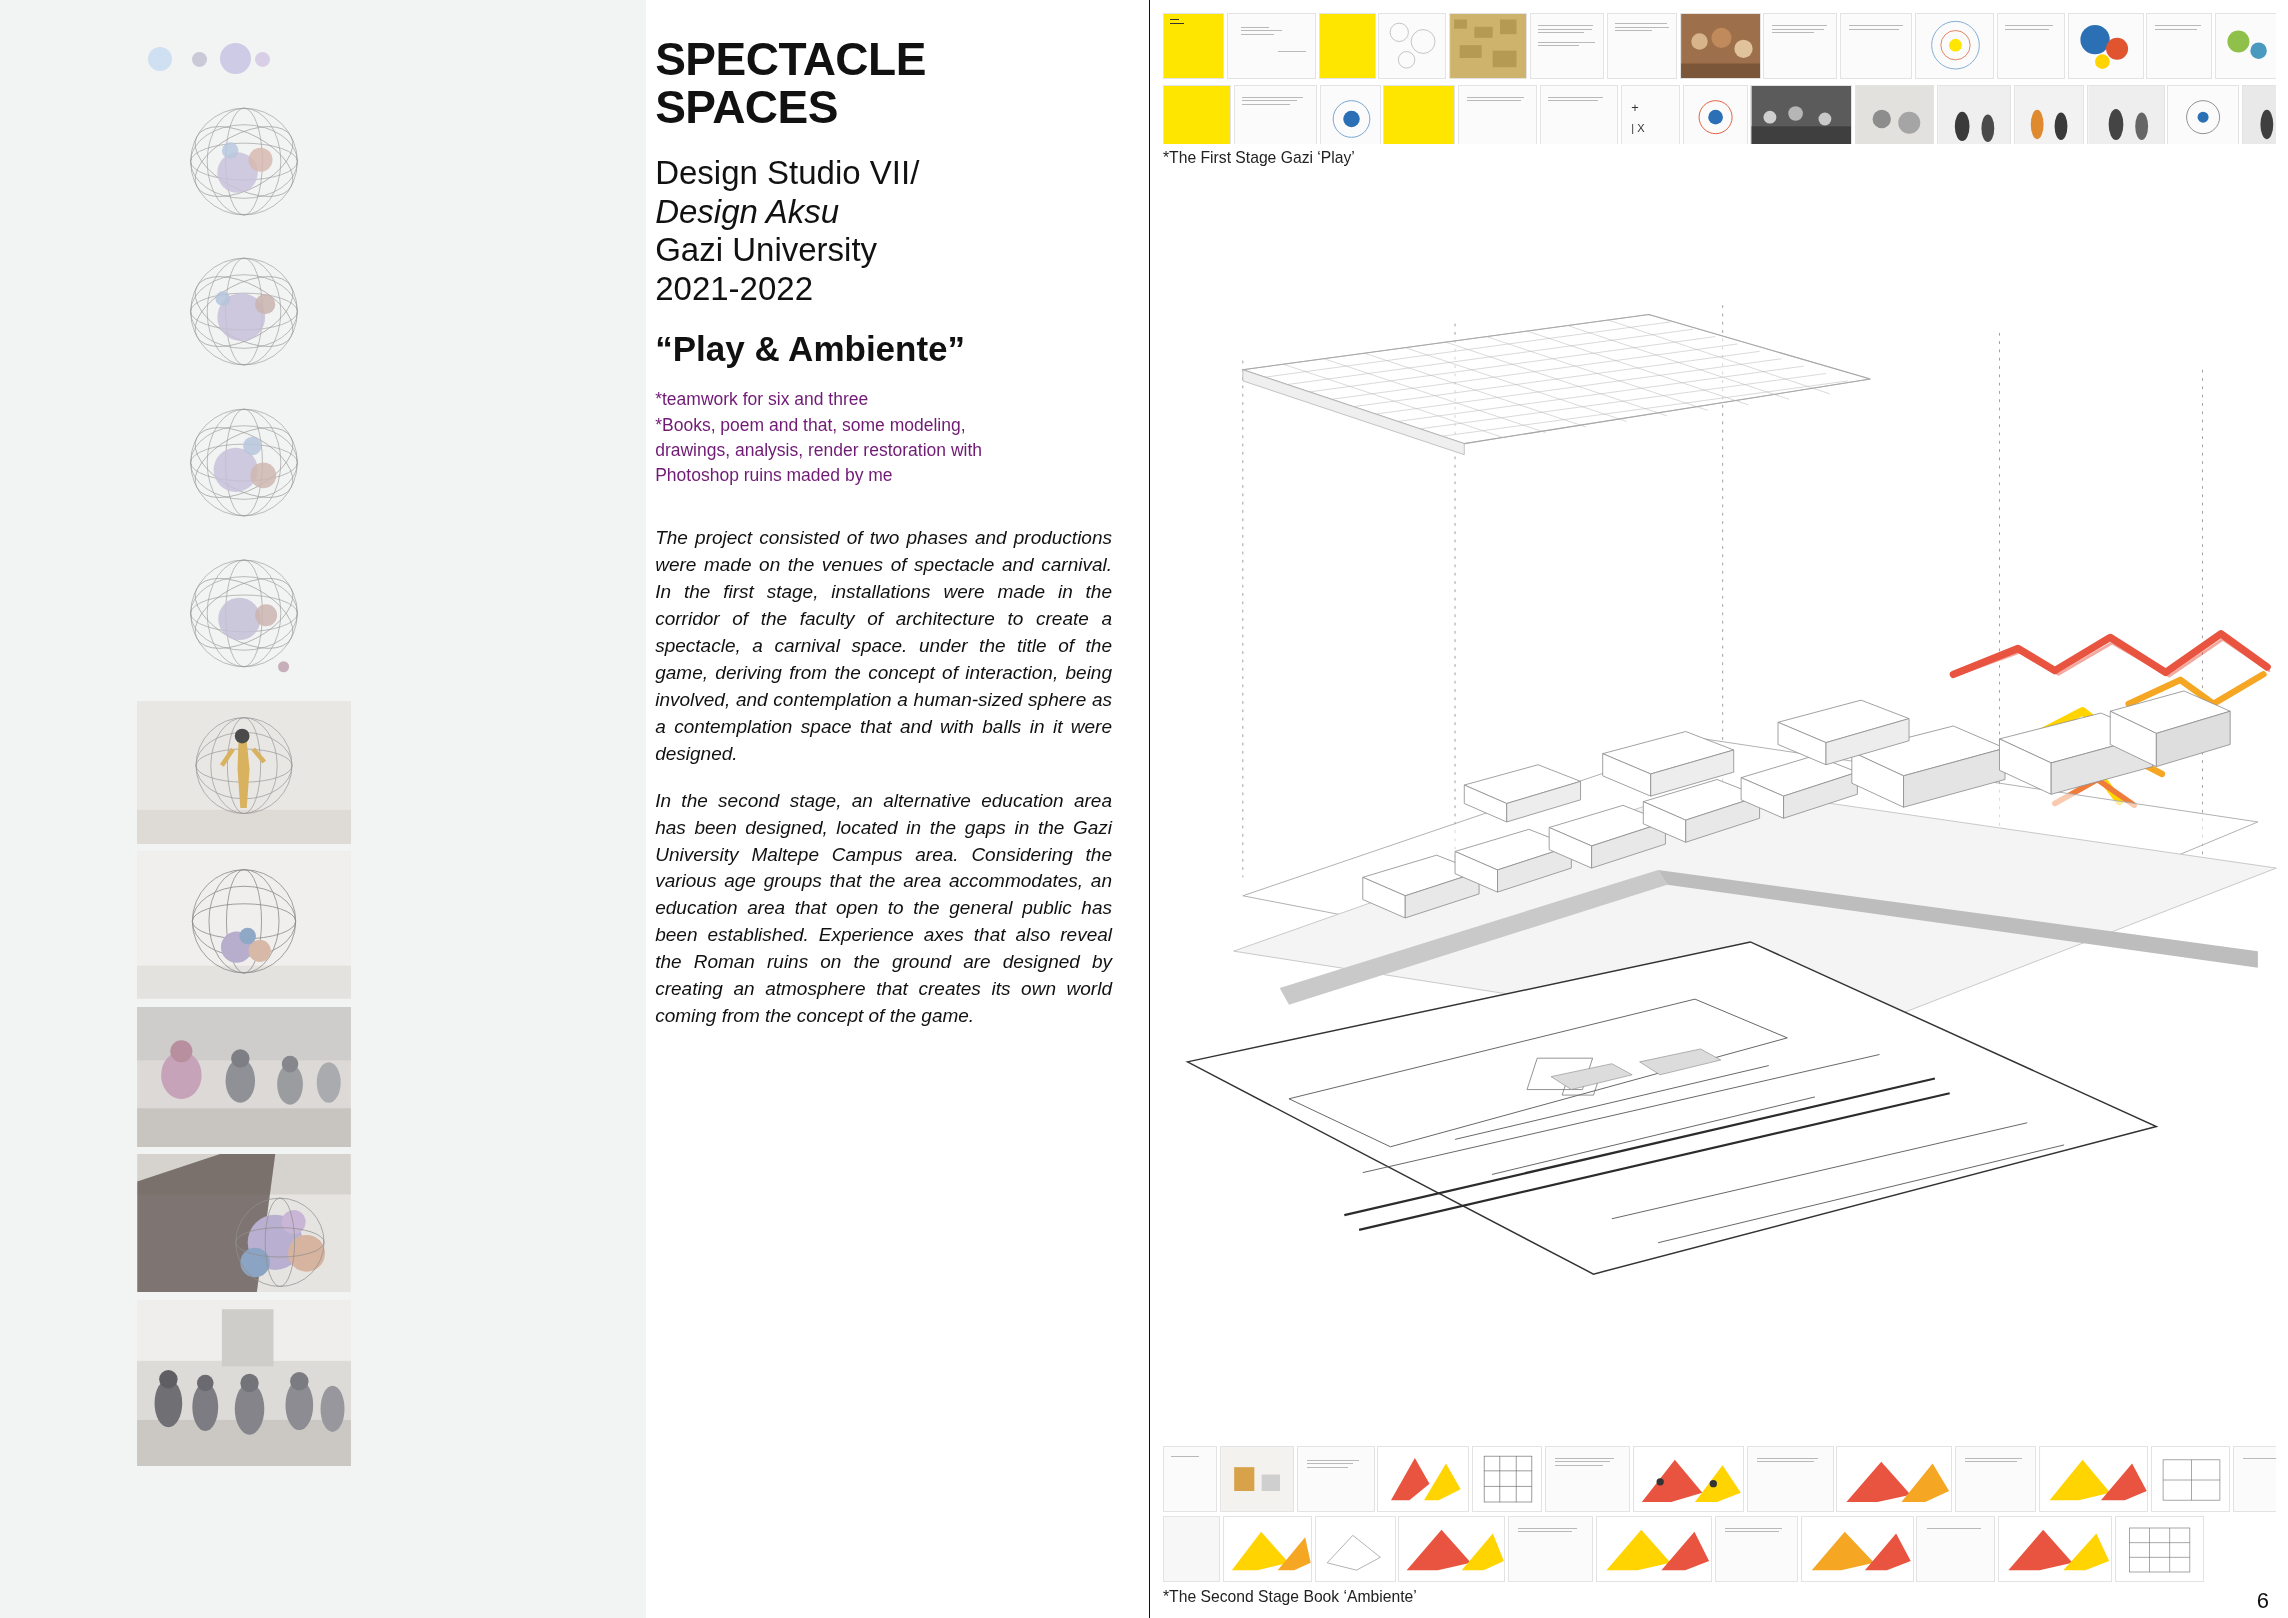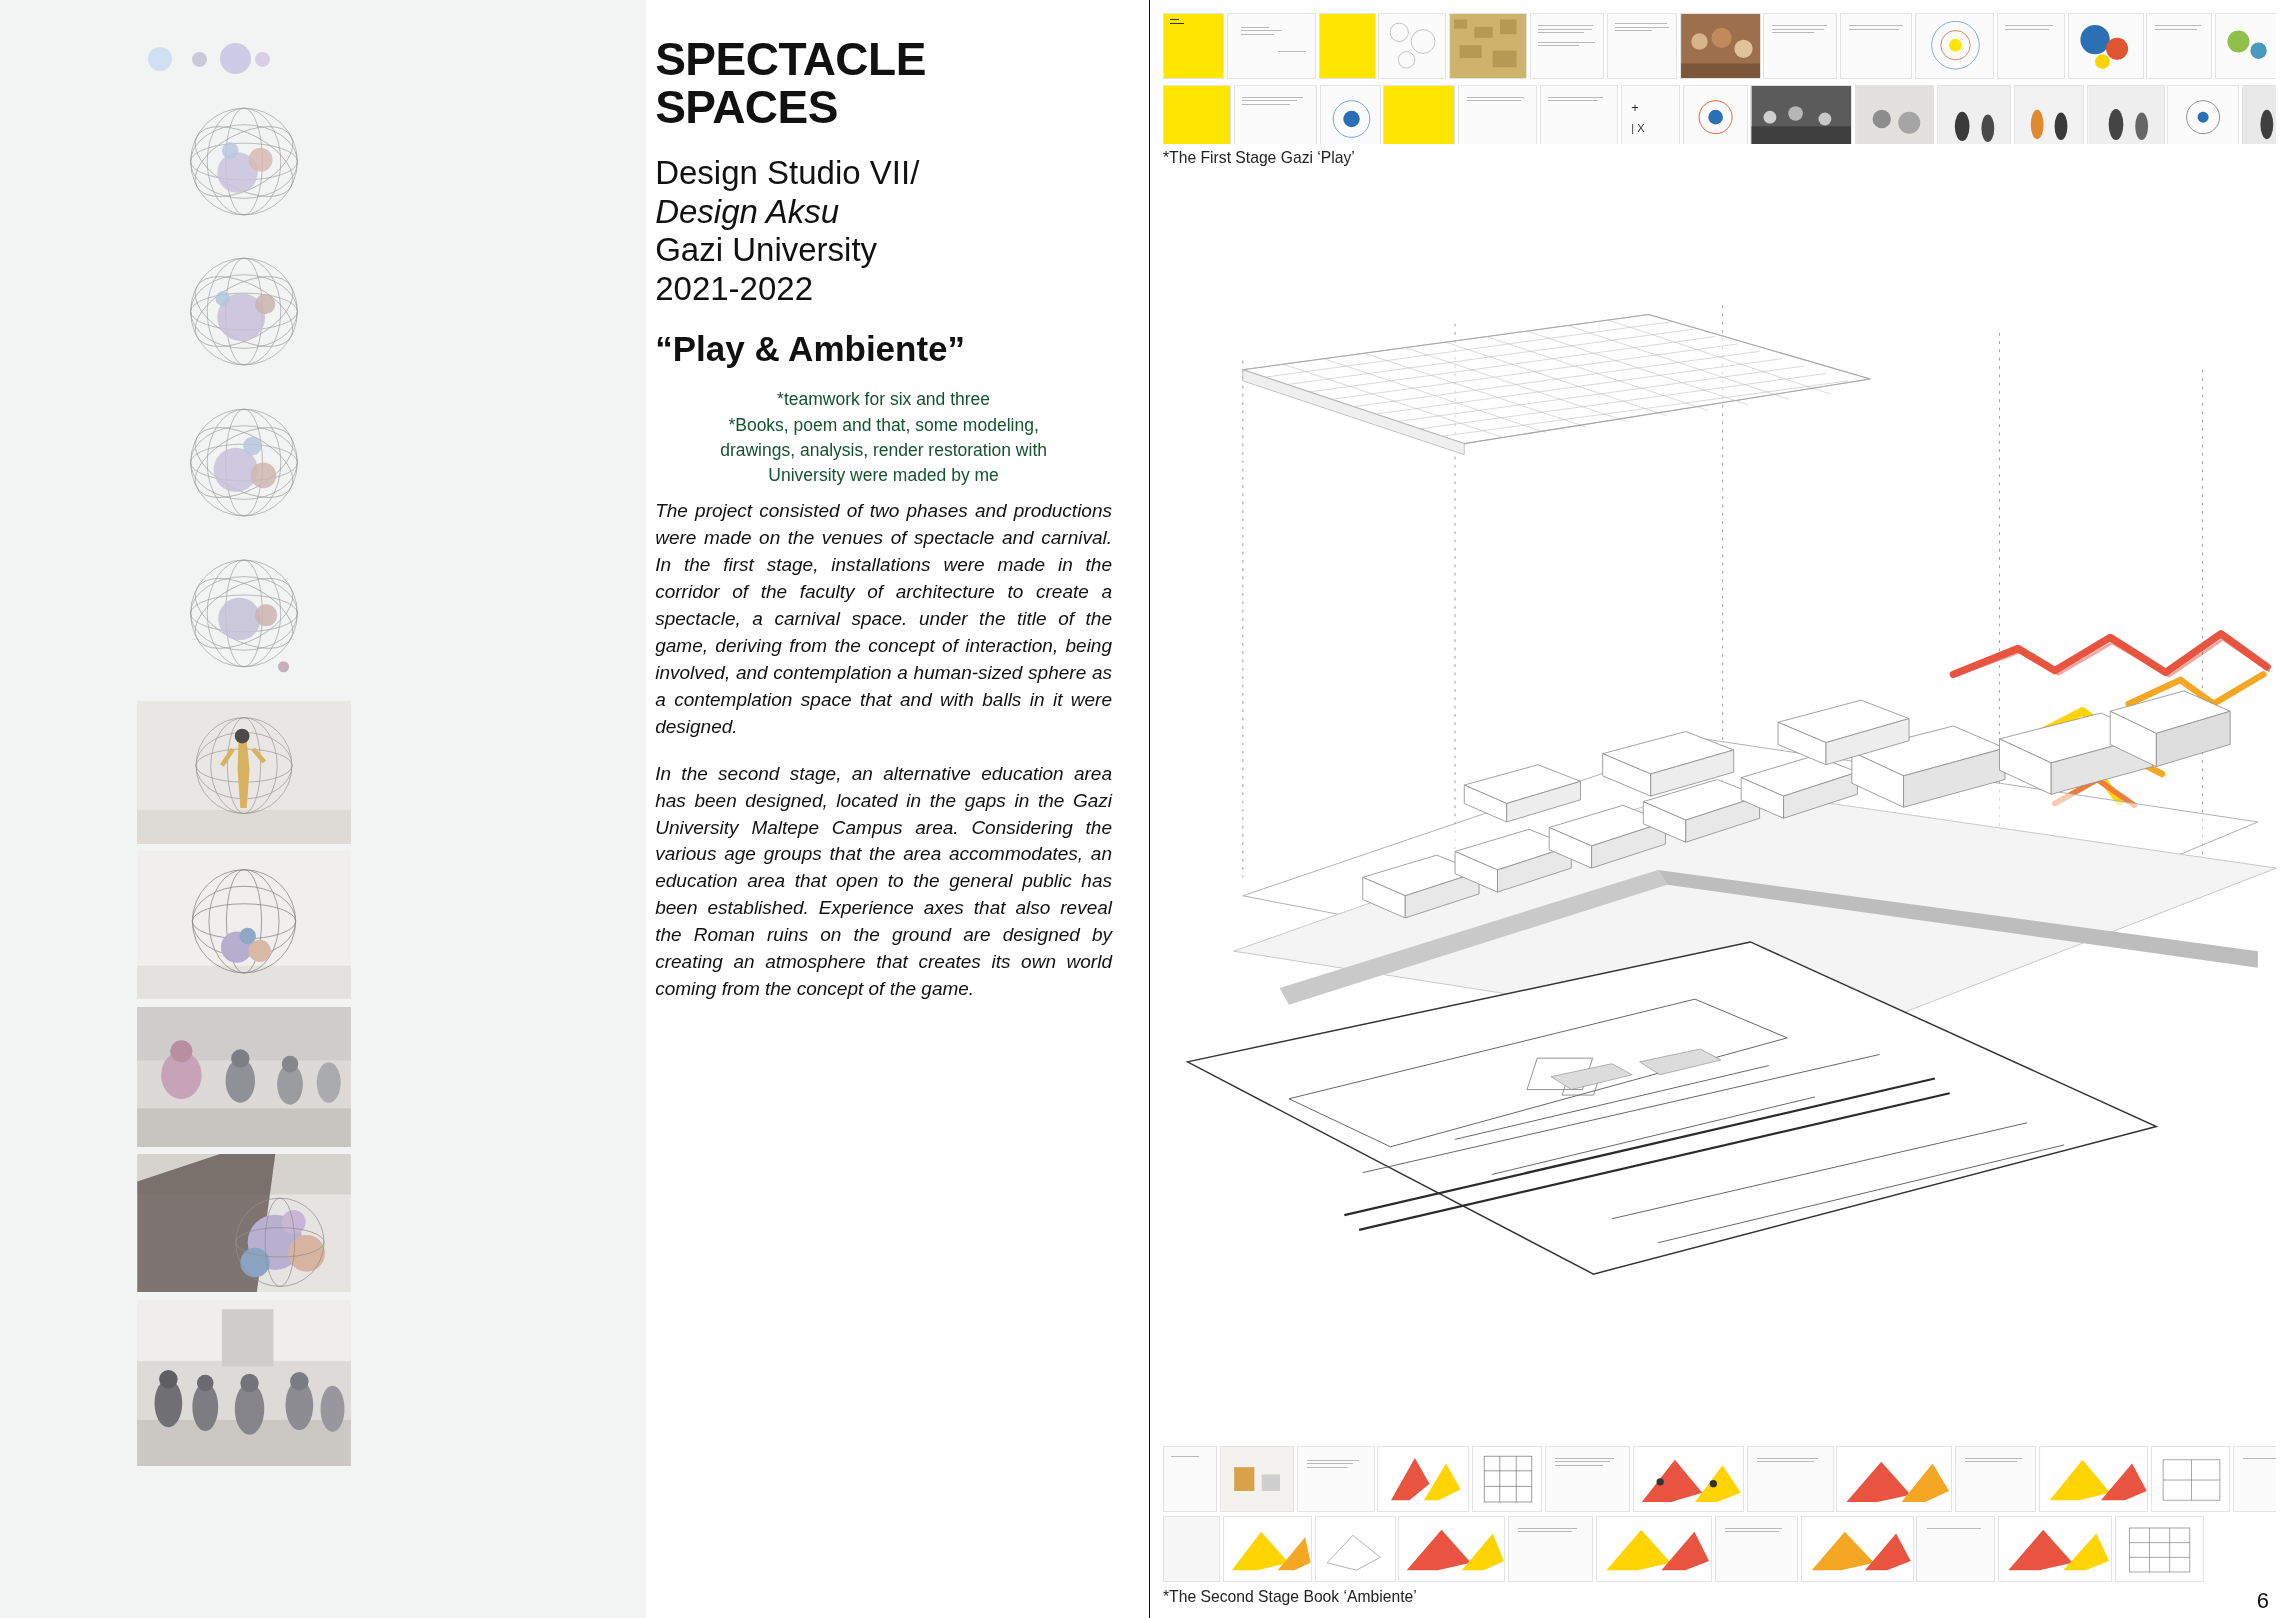--- a/index.html
+++ b/index.html
@@ -111,23 +111,22 @@
   .subtitle-block span.l { display: block; }
   .quote-title {
     font-size: 35px;
     font-weight: bold;
     margin: 20px 0 18px 0;
     color: #111;
   }
   .notes {
     font-size: 17.5px;
     line-height: 1.45;
-    color: #14532d;
-    margin-bottom: 9px;
-    text-align: center;
+    color: #701a75;
+    margin-bottom: 36px;
   }
   .notes div { margin: 0; }
   .body-text {
     font-size: 19px;
     line-height: 1.42;
     font-style: italic;
     text-align: justify;
     color: #111;
     margin-bottom: 20px;
   }
@@ -386,21 +385,21 @@
       <span class="l">Gazi University</span>
       <span class="l">2021-2022</span>
     </div>
 
     <div class="quote-title">“Play &amp; Ambiente”</div>
 
     <div class="notes">
       <div>*teamwork for six and three</div>
       <div>*Books, poem and that, some modeling,</div>
       <div>drawings, analysis, render restoration with</div>
-      <div>University were maded by me</div>
+      <div>Photoshop ruins maded by me</div>
     </div>
 
     <div class="body-text">The project consisted of two phases and productions were made on the venues of spectacle and carnival. In the first stage, installations were made in the corridor of the faculty of architecture to create a spectacle, a carnival space. under the title of the game, deriving from the concept of interaction, being involved, and contemplation a human-sized sphere as a contemplation space that and with balls in it were designed.</div>
     <div class="body-text">In the second stage, an alternative education area has been designed, located in the gaps in the Gazi University Maltepe Campus area. Considering the various age groups that the area accommodates, an education area that open to the general public has been established. Experience axes that also reveal the Roman ruins on the ground are designed by creating an atmosphere that creates its own world coming from the concept of the game.</div>
   </div>
 
   <div class="col-right">
 
     <div class="stage1">
       <div class="filmstrip">

